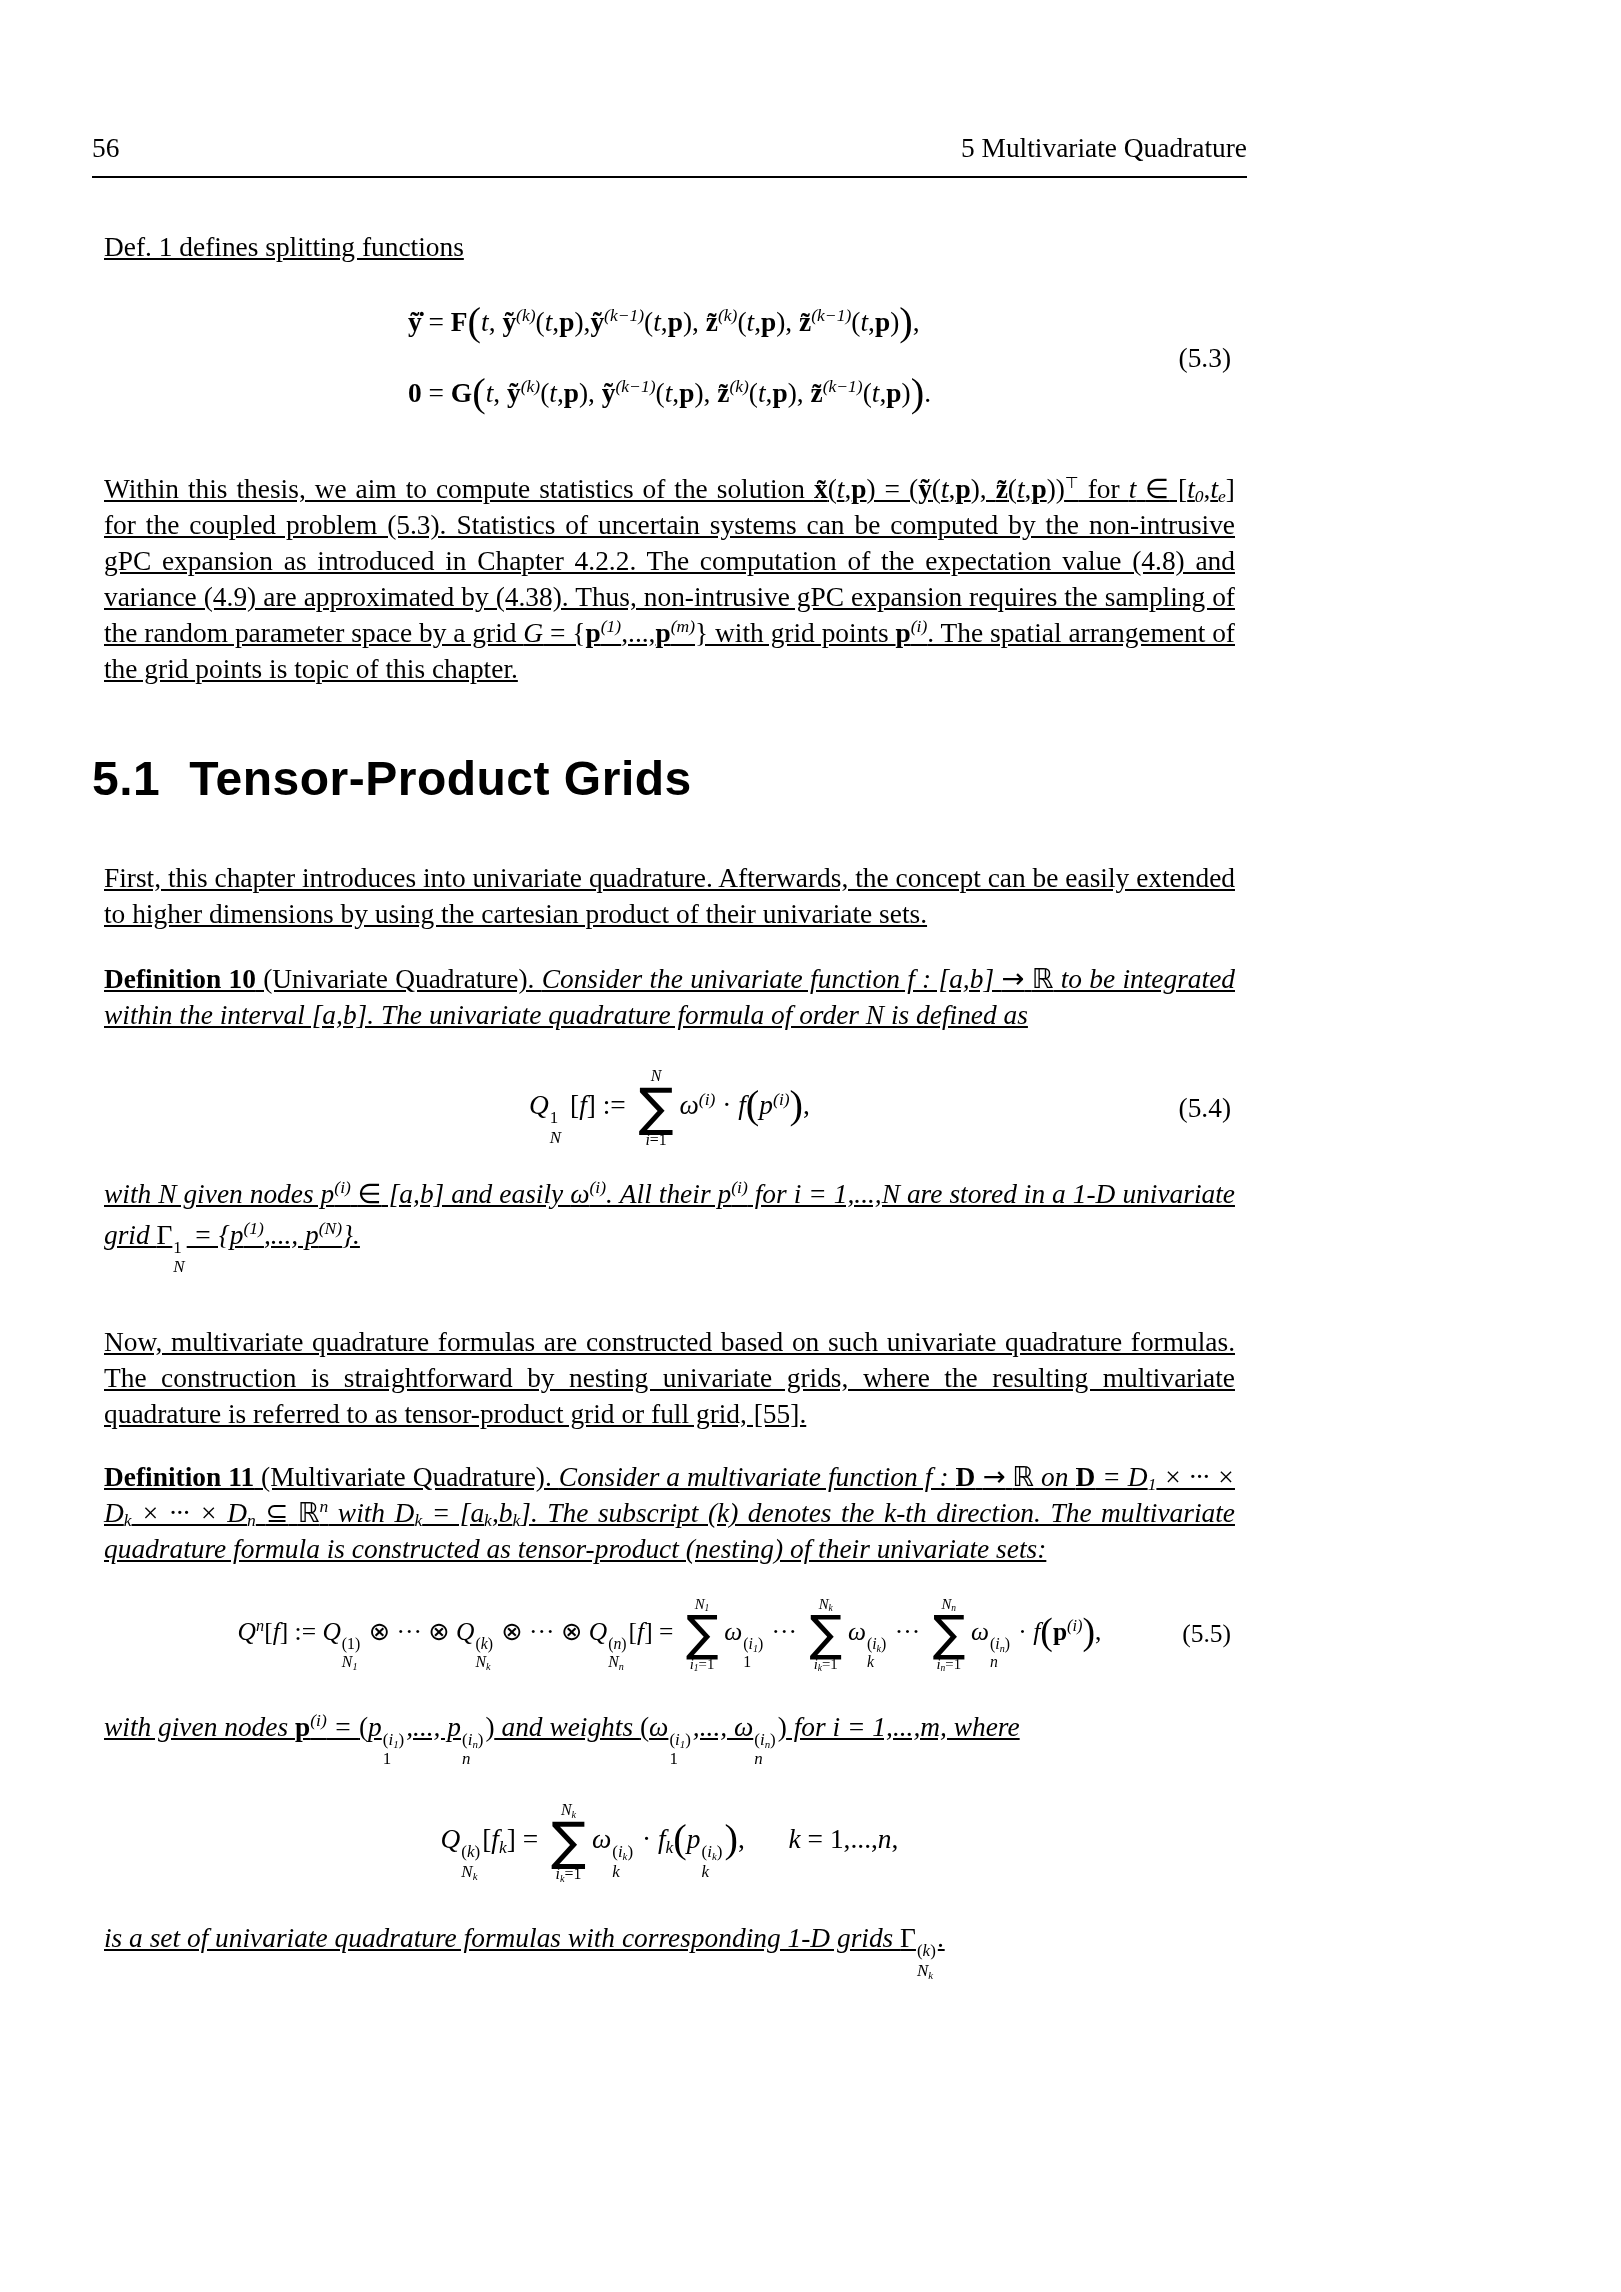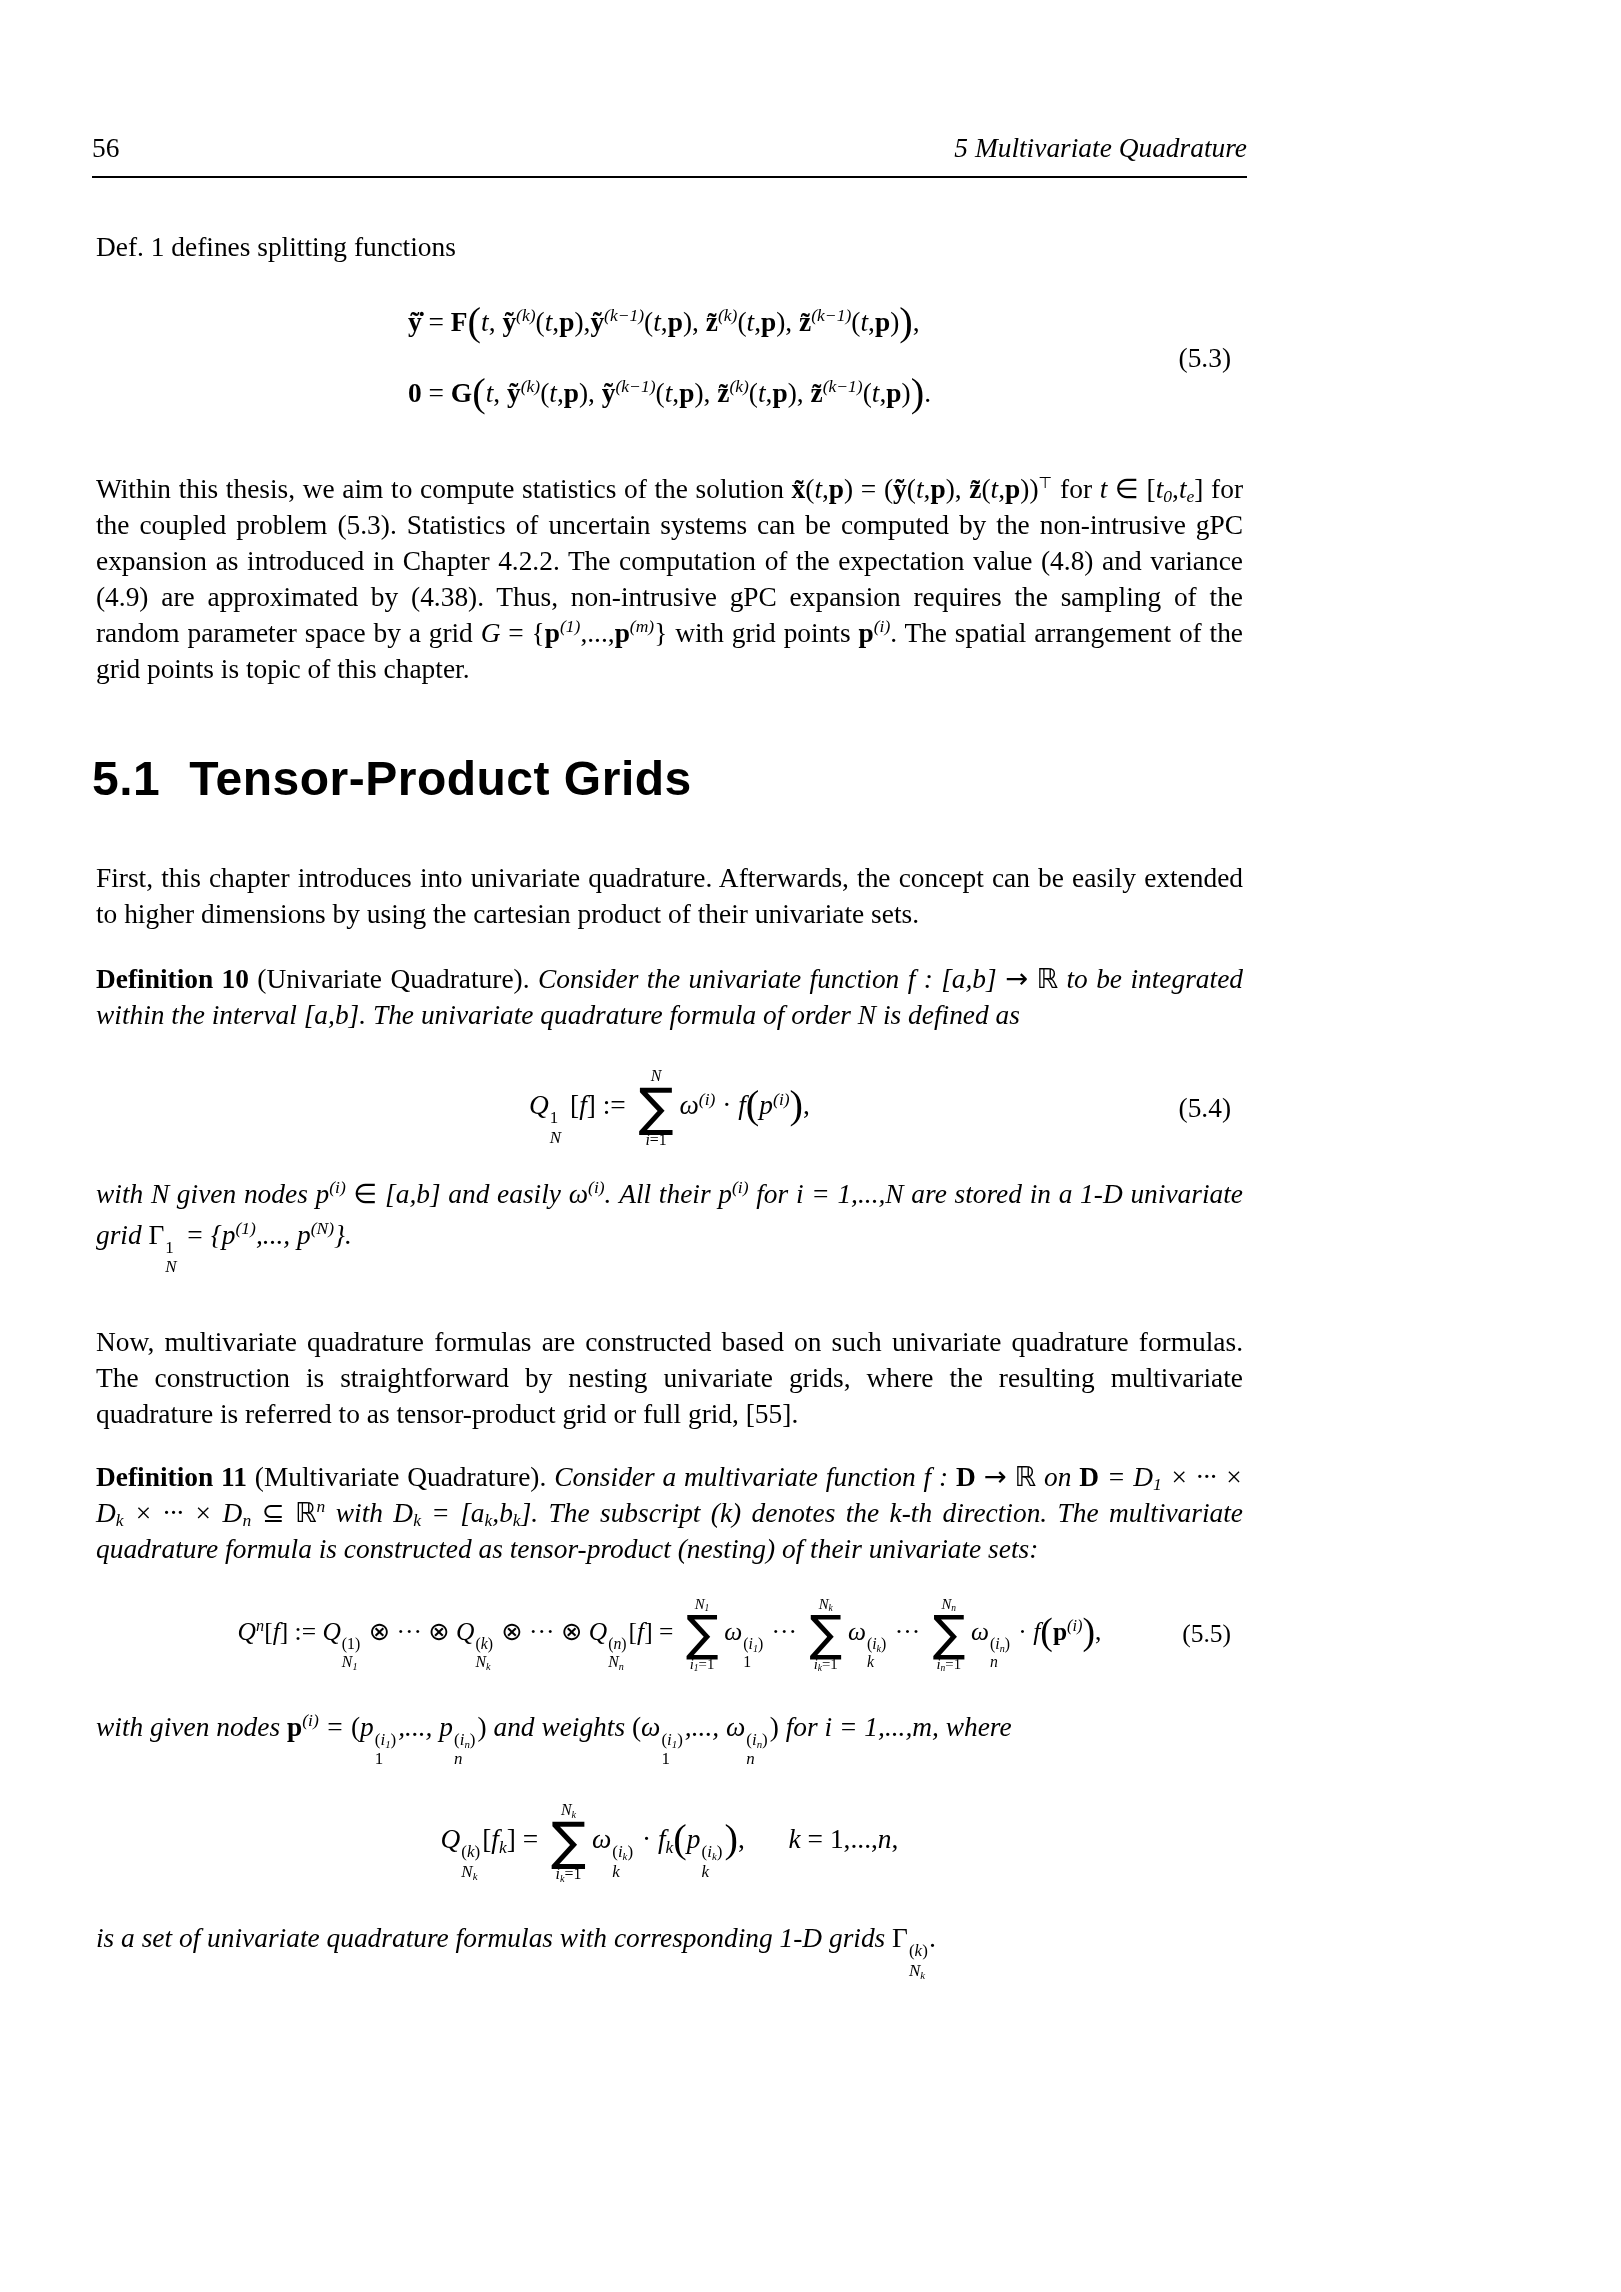--- a/index.html
+++ b/index.html
@@ -8,23 +8,23 @@
     font-family:"Liberation Serif","DejaVu Serif",serif;
     color:#000;font-size:27.4px;
     -webkit-font-smoothing:antialiased;
   }
   .page{position:relative;width:1155px;margin:0;padding:0 271px 0 92px;}
   
   .pagehead{
     margin-top:133px;display:flex;justify-content:space-between;align-items:baseline;
     border-bottom:2px solid #000;padding-bottom:11.8px;
   }
-  .pagehead .rt{font-style:italic;}
-  
-  .para{margin:4px;text-align:justify;line-height:36px;}
+  .pagehead .rt{}
+  
+  .para{margin:12px;text-align:justify;line-height:36px;text-decoration:underline;}
   
   .sec{
     font-family:"Liberation Sans","DejaVu Sans",sans-serif;
     font-weight:bold;font-size:48px;line-height:45px;margin:0;
     letter-spacing:0.5px;
   }
   .sec .num{margin-right:29px;}
   
   .eq{position:relative;text-align:center;}
   .eq-body{display:inline-block;white-space:nowrap;line-height:1;}

